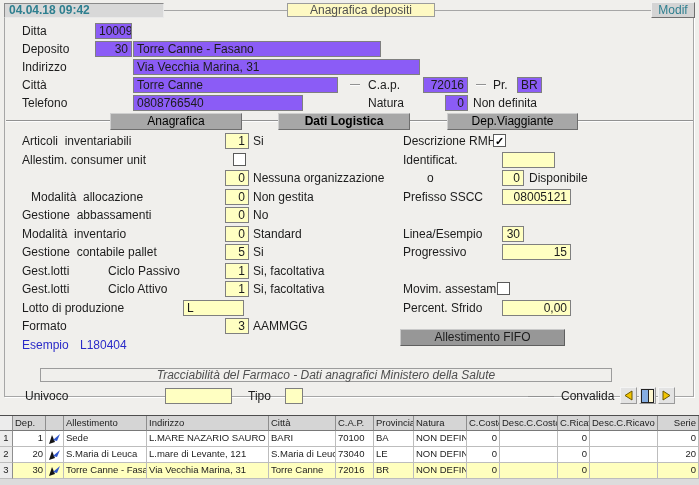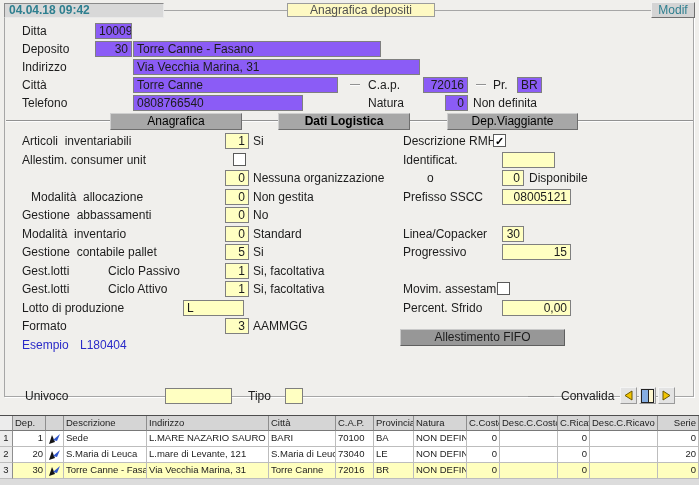--- a/index.html
+++ b/index.html
@@ -124,34 +124,35 @@
   <div class="abs lbl" style="left:403px;top:152px;">Identificat.</div>
   <div class="abs fld yfld" style="left:502px;top:152px;width:53px;"></div>
 
   <div class="abs lbl" style="left:427px;top:170px;">o</div>
   <div class="abs fld yfld rt" style="left:502px;top:170px;width:22px;">0</div>
   <div class="abs lbl" style="left:529px;top:170px;">Disponibile</div>
 
   <div class="abs lbl" style="left:403px;top:189px;">Prefisso SSCC</div>
   <div class="abs fld yfld rt" style="left:502px;top:189px;width:69px;">08005121</div>
 
-  <div class="abs lbl" style="left:403px;top:226px;">Linea/Copacker</div>
+  <div class="abs lbl" style="left:403px;top:226px;">Linea/Esempio</div>
   <div class="abs fld yfld rt" style="left:502px;top:226px;width:22px;">30</div>
 
   <div class="abs lbl" style="left:403px;top:244px;">Progressivo</div>
   <div class="abs fld yfld rt" style="left:502px;top:244px;width:69px;">15</div>
 
   <div class="abs lbl" style="left:403px;top:281px;">Movim. assestam.</div>
   <div class="abs chk" style="left:497px;top:282px;"></div>
 
   <div class="abs lbl" style="left:403px;top:300px;">Percent. Sfrido</div>
   <div class="abs fld yfld rt" style="left:502px;top:300px;width:69px;">0,00</div>
 
   <div class="abs raised" style="left:400px;top:329px;width:165px;height:17px;background:#979797;border-color:#c9c9c9 #5f5f5f #5f5f5f #c9c9c9;text-align:center;line-height:15px;">Allestimento FIFO</div>
 
+  <div class="abs boxtitle" style="left:40px;top:368px;width:572px;background:#f0efec;font-style:italic;">Tracciabilità del Farmaco - Dati anagrafici Ministero della Salute</div>
   <div class="abs lbl" style="left:25px;top:388px;">Univoco</div>
   <div class="abs fld yfld" style="left:165px;top:388px;width:67px;"></div>
   <div class="abs lbl" style="left:248px;top:388px;">Tipo</div>
   <div class="abs fld yfld" style="left:285px;top:388px;width:18px;"></div>
   <div class="abs groove" style="left:528px;top:396px;width:26px;"></div>
   <div class="abs lbl" style="left:561px;top:388px;">Convalida</div>
 
   <div class="abs navbtn" style="left:620px;top:387px;">
     <svg width="11" height="11" viewBox="0 0 11 11">
         <path d="M9,1 L2,5.5 L9,10 Z" fill="#f2c400" stroke="#6b5900" stroke-width="1"></path>
@@ -167,21 +168,21 @@
     <svg width="11" height="11" viewBox="0 0 11 11">
         <path d="M2,1 L9,5.5 L2,10 Z" fill="#f2c400" stroke="#6b5900" stroke-width="1"></path>
       </svg>
   </div>
 
   <div id="grid">
 
     <div class="hcell numcell"></div>
     <div class="hcell">Dep.</div>
     <div class="hcell"></div>
-    <div class="hcell">Descrizione</div>
+    <div class="hcell">Allestimento</div>
     <div class="hcell">Indirizzo</div>
     <div class="hcell">Città</div>
     <div class="hcell">C.A.P.</div>
     <div class="hcell">Provincia</div>
     <div class="hcell">Natura</div>
     <div class="hcell rt">C.Costo</div>
     <div class="hcell">Desc.C.Costo</div>
     <div class="hcell rt">C.Ricavo</div>
     <div class="hcell">Desc.C.Ricavo</div>
     <div class="hcell rt">Serie</div>

